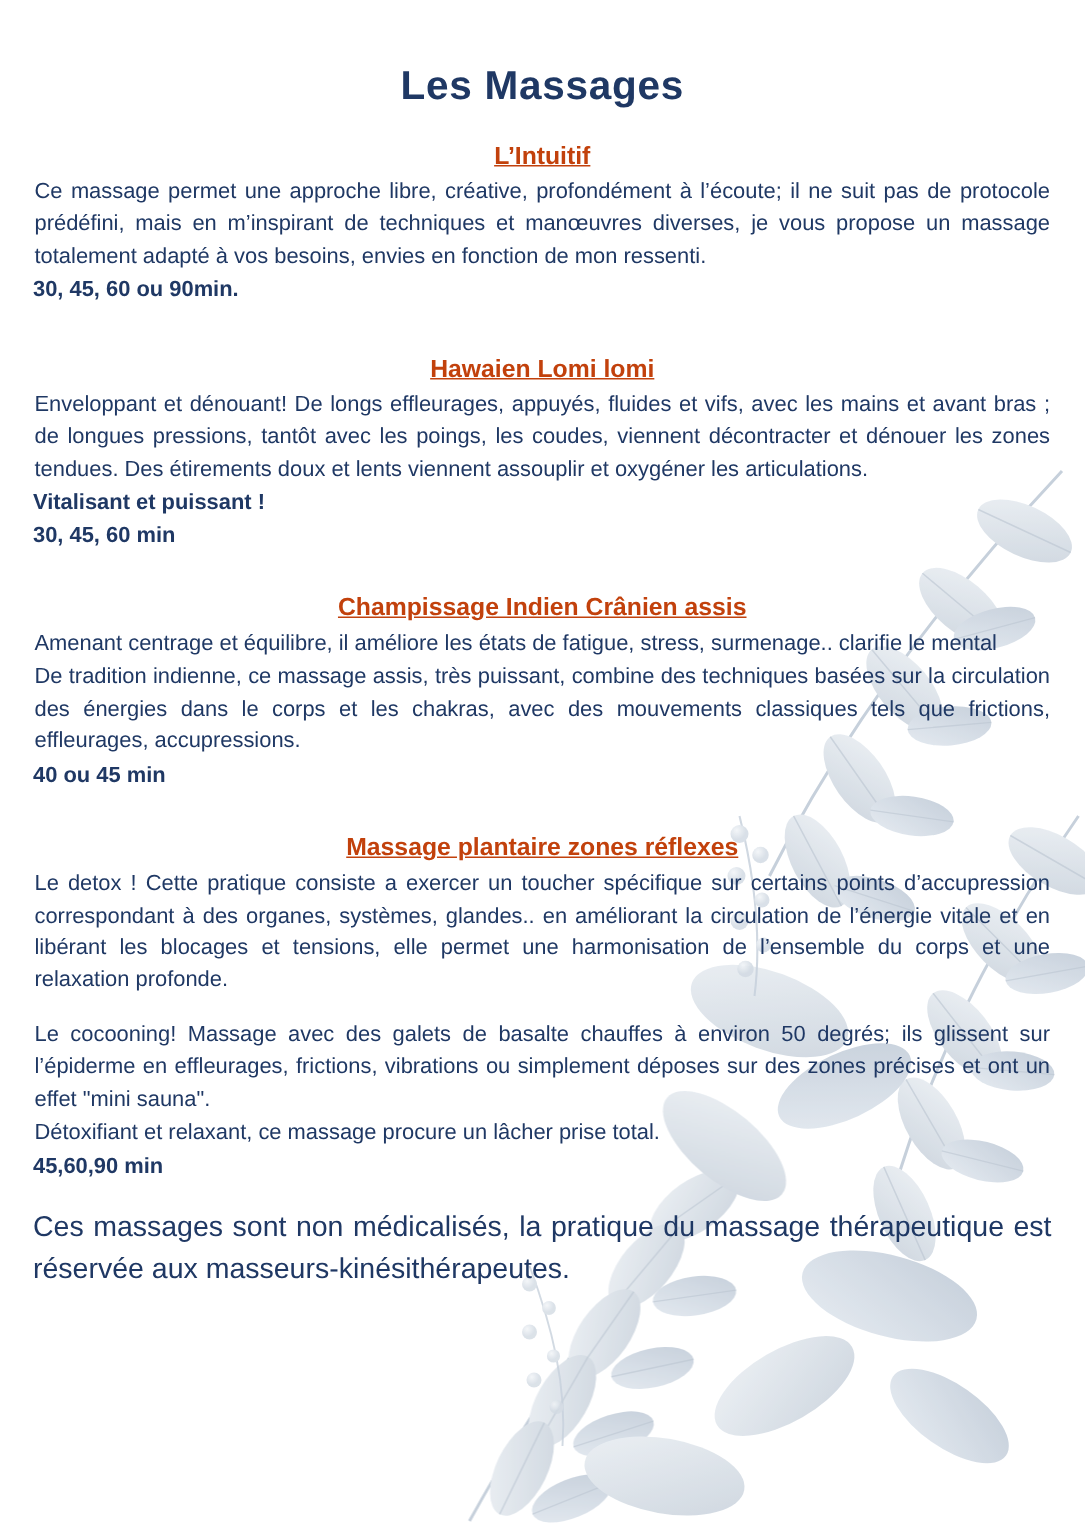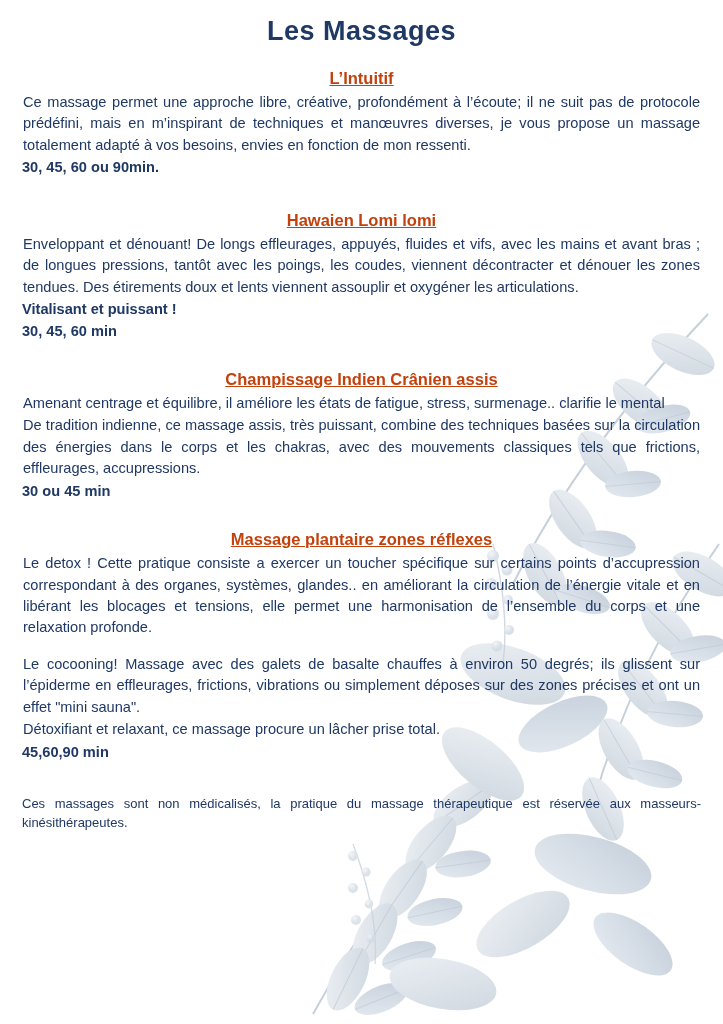--- a/index.html
+++ b/index.html
@@ -23,21 +23,21 @@
     bottom: 0;
     width: 560px;
     height: 780px;
     z-index: 0;
     pointer-events: none;
     opacity: 0.85;
   }
   .page {
     position: relative;
     z-index: 1;
-    padding: 10px 22px 10px 22px;
+    padding: 36px 22px 10px 22px;
     box-sizing: border-box;
     height: 100%;
   }
 
   .doc-title {
     text-align: center;
     font-size: 27px;
     font-weight: 700;
     letter-spacing: 0.5px;
     color: #1f3864;
@@ -68,25 +68,25 @@
     color: #1f3864;
     margin: 0;
     font-weight: bold;
   }
 
   .gap-lg { height: 30px; }
   .gap-md { height: 26px; }
   .gap-sm { height: 12px; }
 
   .footnote {
-    font-size: 13px;
+    font-size: 19px;
     line-height: 1.45;
     text-align: justify;
     color: #1f3864;
-    margin-top: 32px;
+    margin-top: 16px;
   }
 </style>
 </head>
 <body>
 
 <svg class="botanical" viewBox="0 0 560 780" xmlns="http://www.w3.org/2000/svg" aria-hidden="true">
   <defs>
     <linearGradient id="leafGrad" x1="0" y1="0" x2="1" y2="1">
       <stop offset="0%" stop-color="#e8edf2"></stop>
       <stop offset="100%" stop-color="#c3cdd8"></stop>
@@ -257,21 +257,21 @@
     <p class="duration">Vitalisant et puissant !</p>
     <p class="duration">30, 45, 60 min</p>
   </div>
 
   <div class="gap-md"></div>
 
   <div class="section">
     <h2 class="section-title">Champissage Indien Crânien assis</h2>
     <p class="section-body">Amenant centrage et équilibre, il améliore les états de fatigue, stress, surmenage.. clarifie le mental</p>
     <p class="section-body">De tradition indienne, ce massage assis, très puissant, combine des techniques basées sur la circulation des énergies dans le corps et les chakras, avec des mouvements classiques tels que frictions, effleurages, accupressions.</p>
-    <p class="duration">30 ou 45 min</p>
+    <p class="duration">40 ou 45 min</p>
   </div>
 
   <div class="gap-md"></div>
 
   <div class="section">
     <h2 class="section-title">Massage plantaire zones réflexes</h2>
     <p class="section-body">Le detox ! Cette pratique consiste a exercer un toucher   spécifique sur certains points d’accupression correspondant à des organes, systèmes, glandes.. en améliorant la circulation de l’énergie vitale et en libérant les blocages et tensions, elle permet une harmonisation de l’ensemble du corps et une relaxation profonde.</p>
   </div>
 
   <div class="gap-sm"></div>

